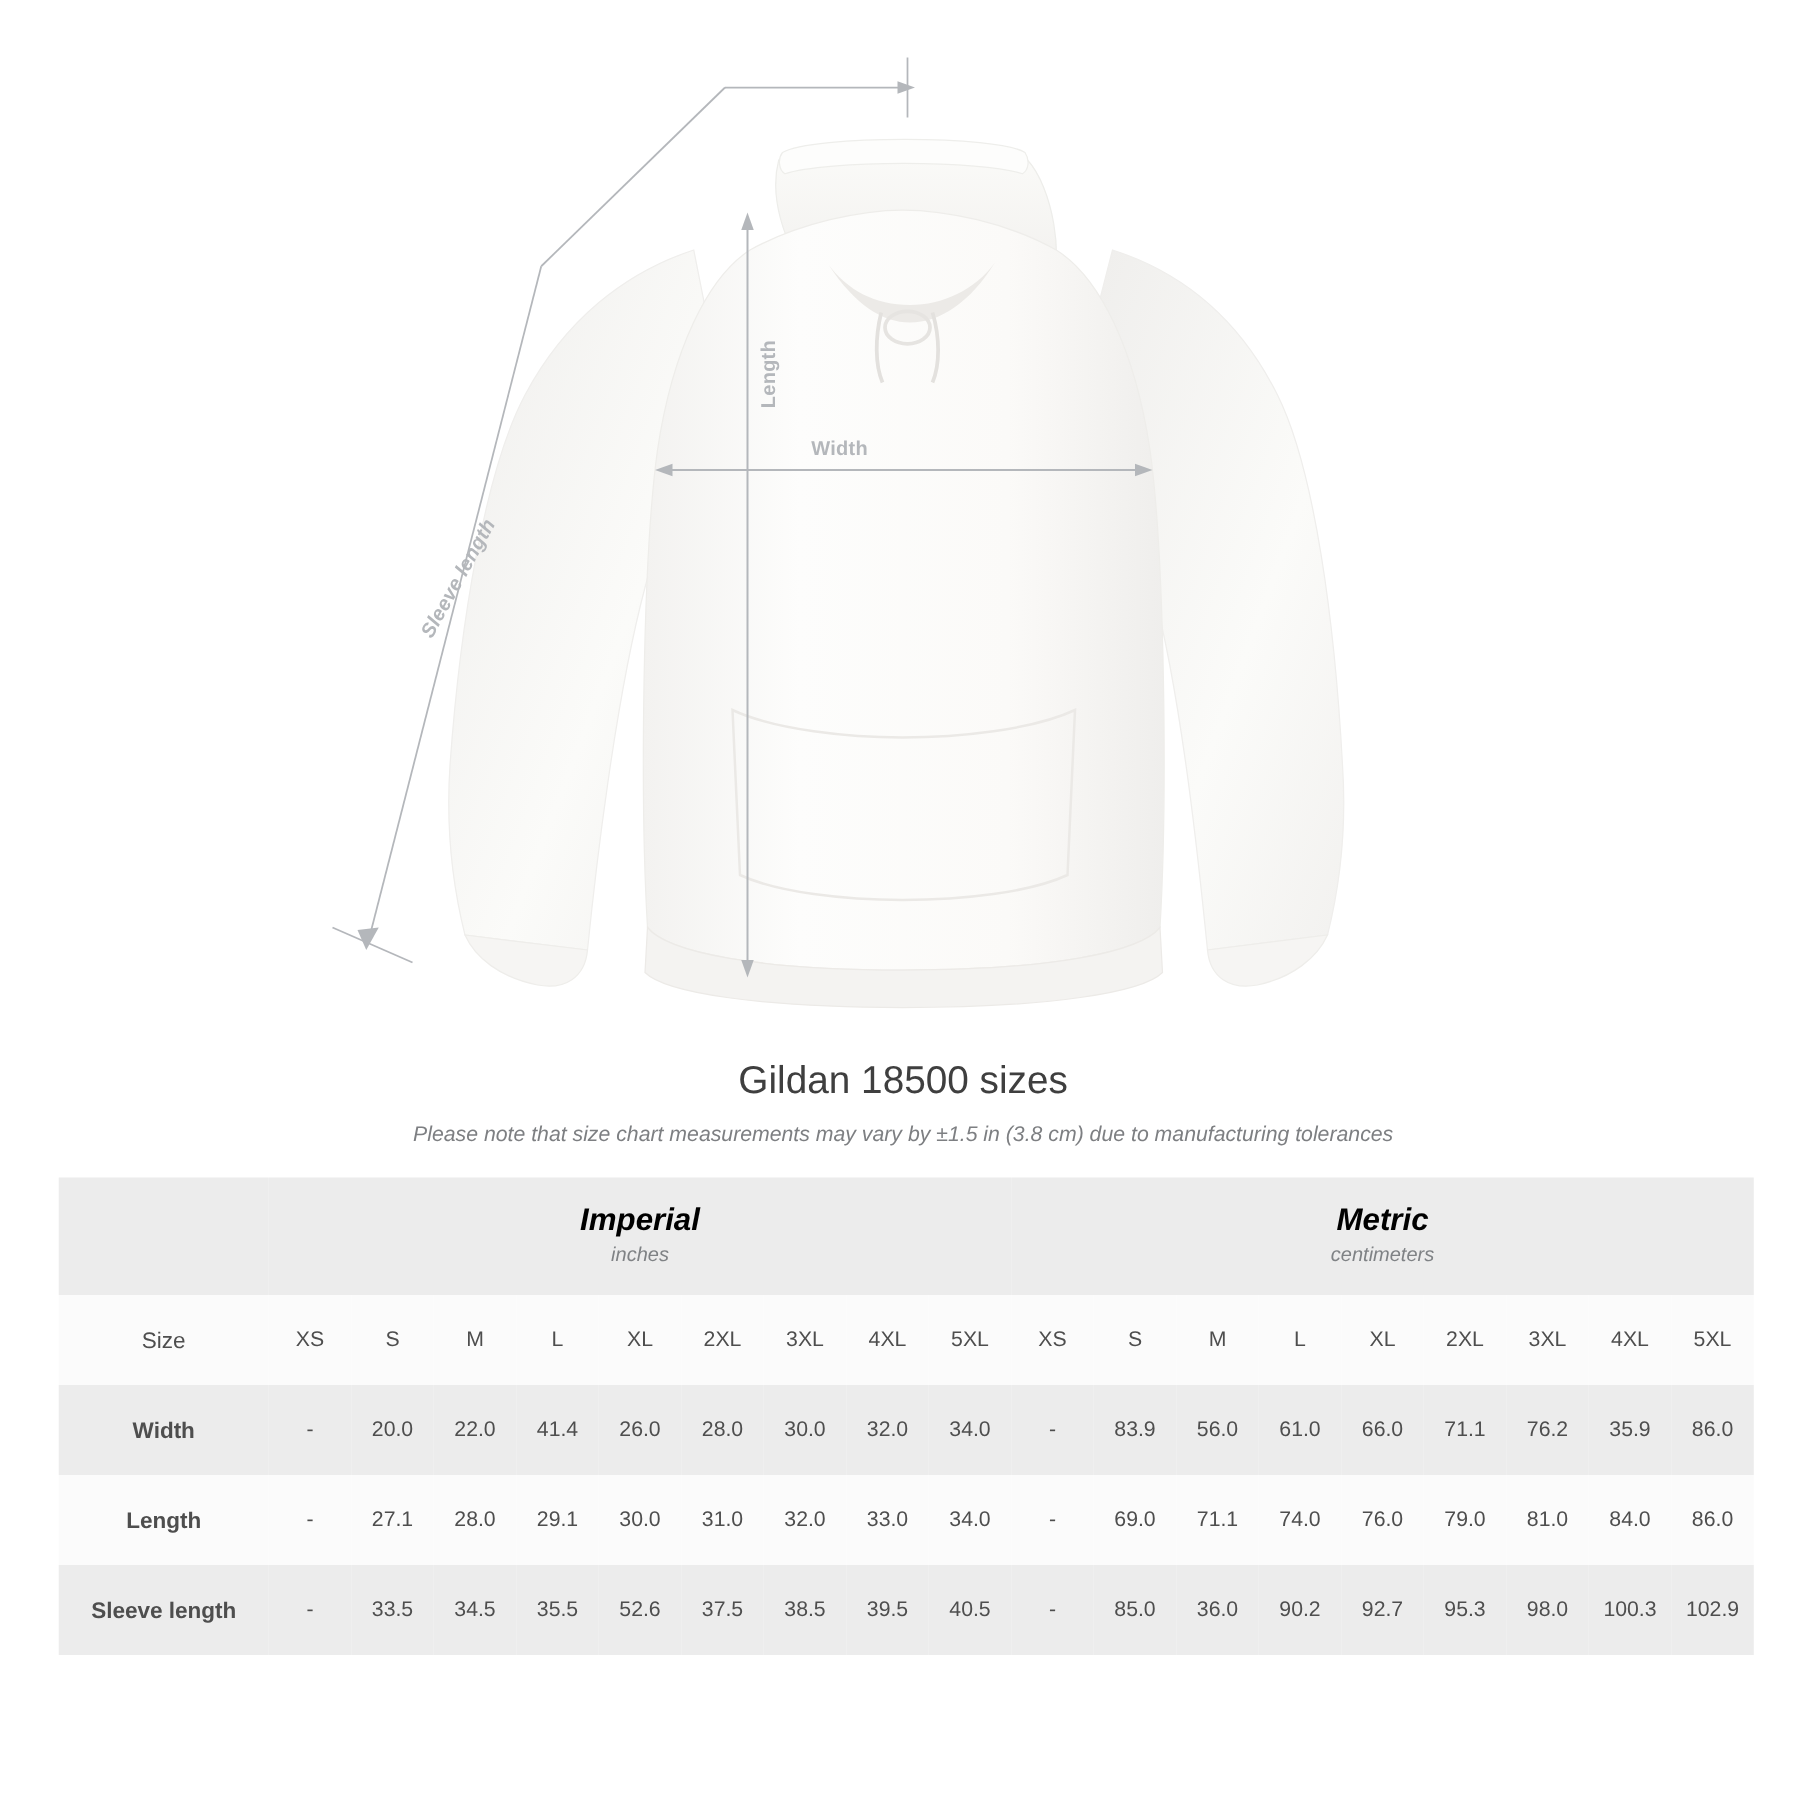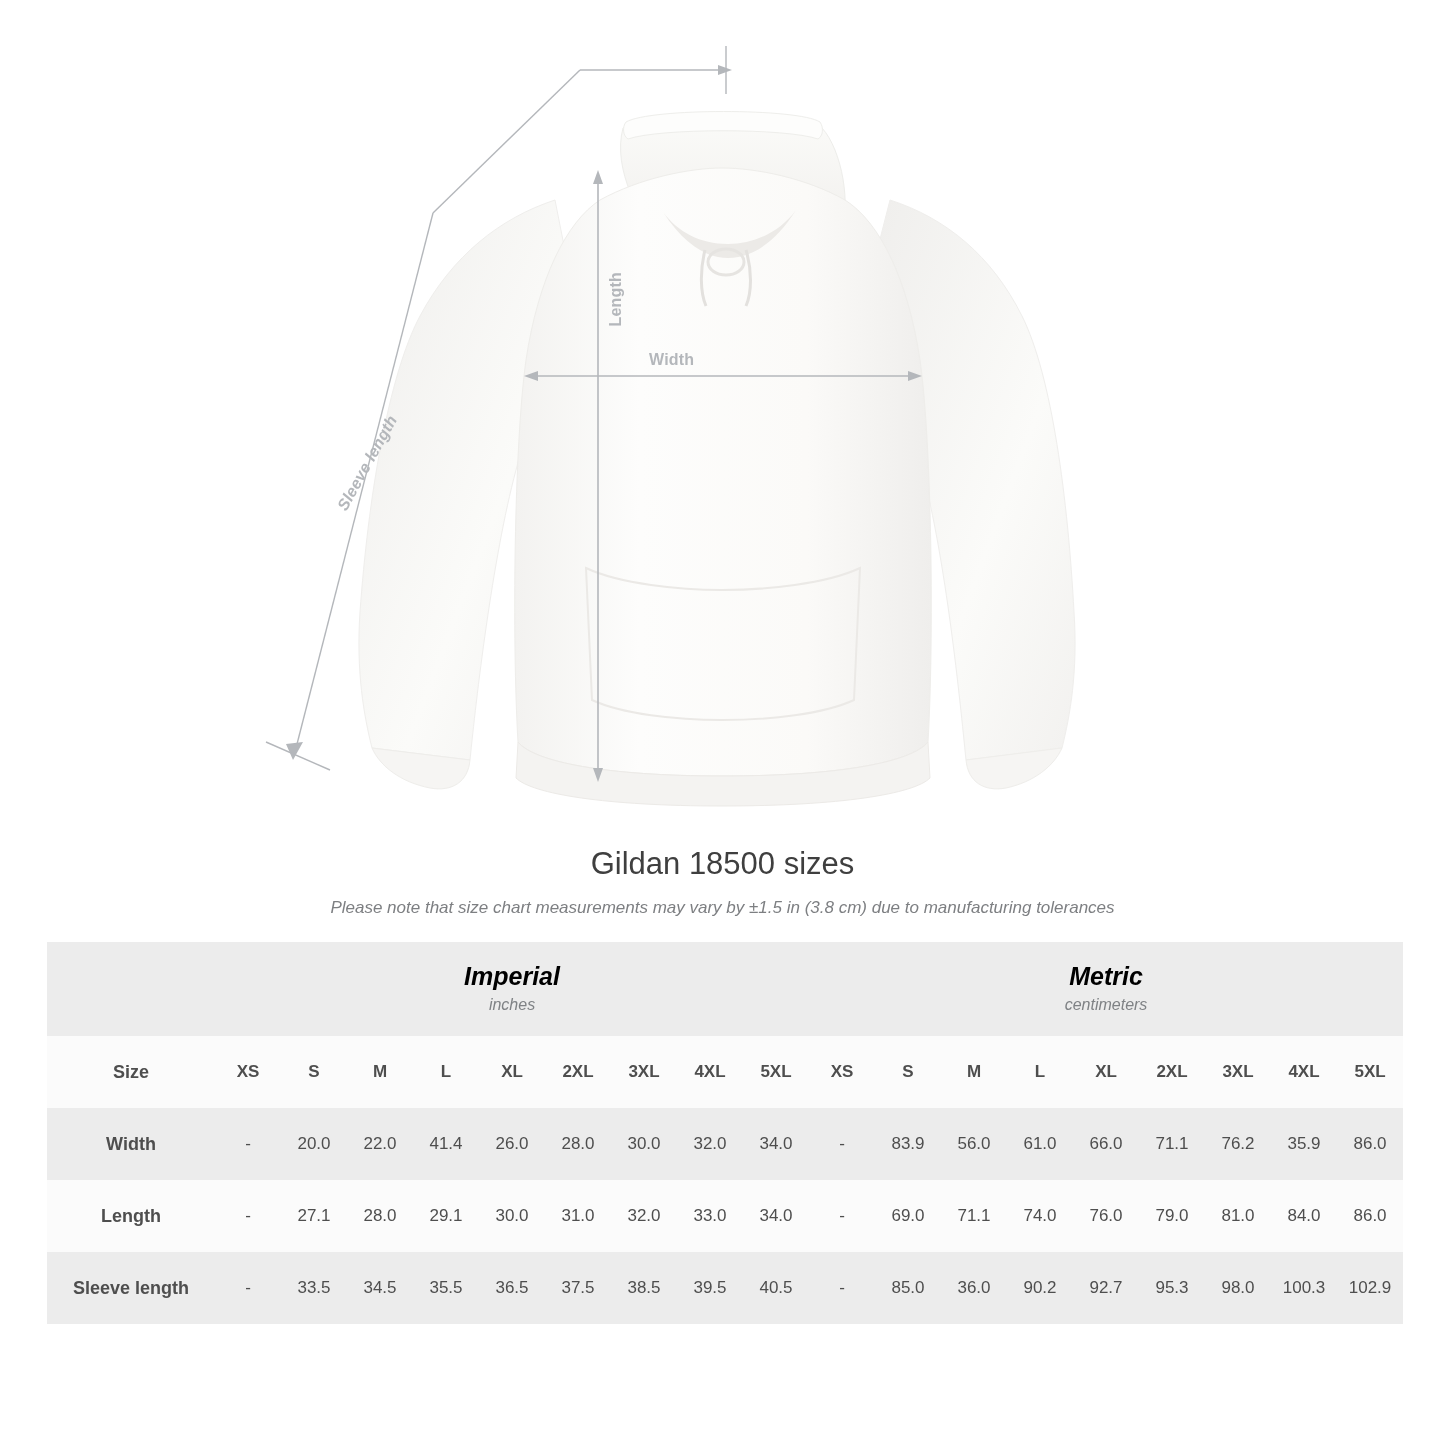--- a/index.html
+++ b/index.html
@@ -103,21 +103,21 @@
     font-style: italic;
     color: #7f8285;
     line-height: 1.6;
   }
 
   .row-head {
     height: 72px;
     background: #fbfbfb;
   }
   .row-head td {
-    font-weight: bold;
+    font-weight: normal;
     font-size: 18px;
     color: #4e4e4e;
     margin-top: 15px;
   }
   .row-head td.size-cell {
     font-size: 18px;
   }
 
   tr.data-row {
     height: 72px;
@@ -326,21 +326,21 @@
           <td>84.0</td>
           <td>86.0</td>
         </tr>
 
         <tr class="data-row shade">
           <td class="label">Sleeve length</td>
           <td>-</td>
           <td>33.5</td>
           <td>34.5</td>
           <td>35.5</td>
-          <td>36.5</td>
+          <td>52.6</td>
           <td>37.5</td>
           <td>38.5</td>
           <td>39.5</td>
           <td>40.5</td>
           <td>-</td>
           <td>85.0</td>
           <td>36.0</td>
           <td>90.2</td>
           <td>92.7</td>
           <td>95.3</td>

